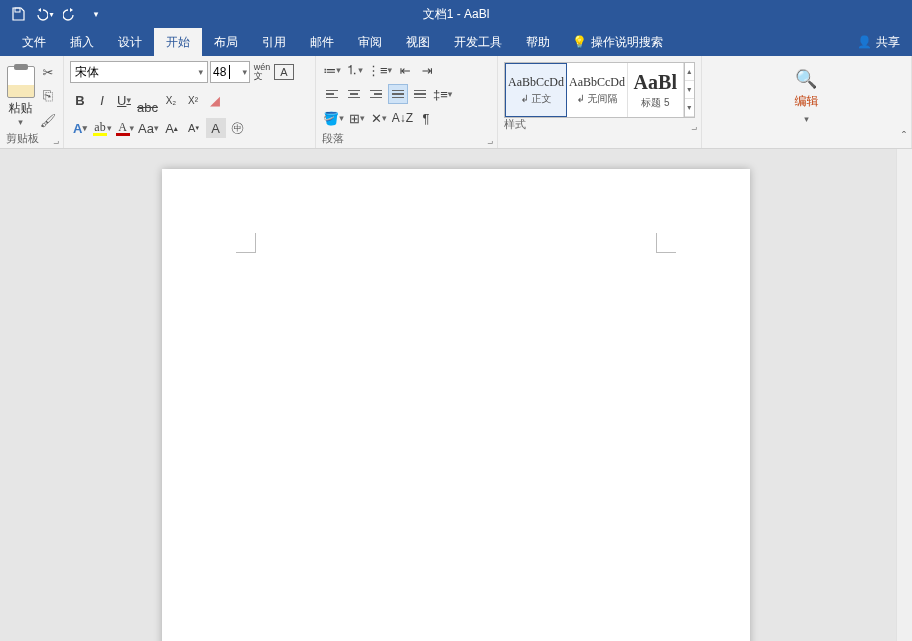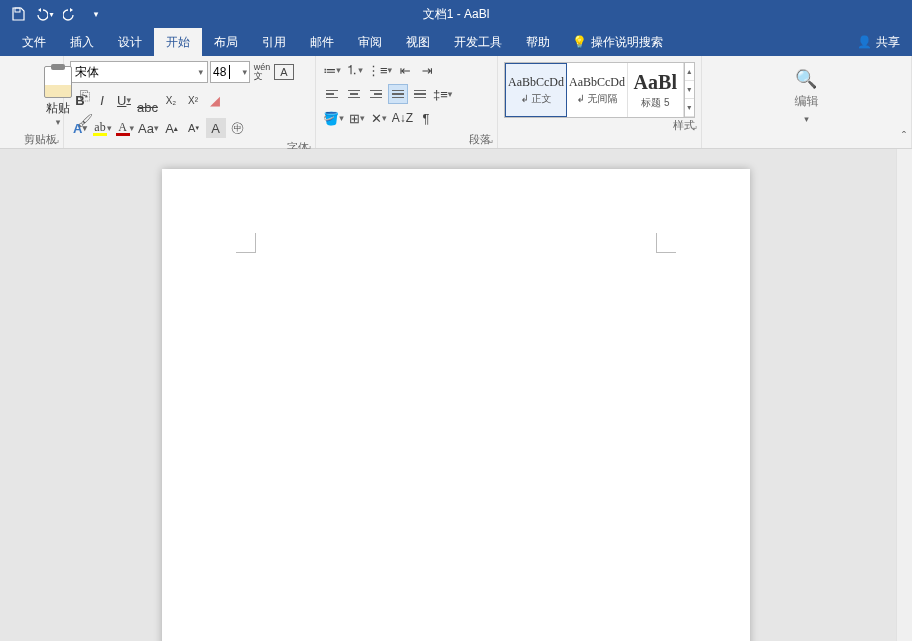--- a/index.html
+++ b/index.html
@@ -12,25 +12,25 @@
 .titlebar .right { position: absolute; right: 0; display: flex; align-items: center; height: 100%; }
 .titlebar .login { background: #fff; color: #2b579a; padding: 1px 10px; font-size: 12px; margin-right: 8px; border-radius: 1px; }
 .titlebar .winbtn { width: 44px; height: 28px; display: flex; align-items: center; justify-content: center; }
 .tabs { height: 28px; background: #2b579a; display: flex; align-items: center; color: #fff; font-size: 12px; padding-left: 10px; position: relative; }
 .tabs .tab { padding: 0 12px; height: 28px; display: flex; align-items: center; cursor: pointer; }
 .tabs .tab.active { background: #f3f3f3; color: #2b579a; }
 .tabs .tell { display: flex; align-items: center; gap: 4px; margin-left: 10px; }
 .tabs .share { position: absolute; right: 12px; display: flex; align-items: center; gap: 4px; }
 .ribbon { height: 93px; background: #f3f3f3; border-bottom: 1px solid #d4d4d4; display: flex; position: relative; }
 .group { border-right: 1px solid #e1e1e1; display: flex; flex-direction: column; padding: 4px 6px 0 6px; height: 100%; }
-.group-title { font-size: 11px; color: #666; text-align: right; height: 16px; line-height: 14px; position: relative; }
+.group-title { font-size: 11px; color: #666; text-align: left; height: 16px; line-height: 14px; position: relative; font-family: Liberation Mono, monospace; }
 .group-title::after { content: "⌐"; position: absolute; right: -2px; bottom: -1px; font-size: 10px; color: #888; transform: rotate(180deg); }
 .group-body { flex: 1; display: flex; align-items: center; }
 .clipboard { width: 64px; }
-.clipboard .paste-big { display: flex; flex-direction: column; align-items: center; width: 36px; margin-left: 38px; }
+.clipboard .paste-big { display: flex; flex-direction: column; align-items: center; width: 36px; }
 .clipboard .paste-icon { width: 28px; height: 32px; border: 1px solid #999; background: linear-gradient(#fff 60%, #f7e8b9 60%); border-radius: 2px; position: relative; }
 .clipboard .paste-icon::before { content: ""; position: absolute; top: -3px; left: 6px; width: 14px; height: 6px; background: #888; border-radius: 2px; }
 .clipboard .paste-label { font-size: 12px; color: #333; margin-top: 2px; }
 .clipboard .mini { display: flex; flex-direction: column; gap: 6px; margin-left: 4px; }
 .ico { width: 18px; height: 18px; display: inline-flex; align-items: center; justify-content: center; font-size: 13px; color: #555; }
 .font-group { width: 252px; }
 .font-row { display: flex; align-items: center; gap: 2px; height: 24px; }
 .font-name { width: 138px; height: 22px; border: 1px solid #ababab; background: #fff; font-size: 12px; padding: 0 4px; display: flex; align-items: center; justify-content: space-between; }
 .font-size { width: 40px; height: 22px; border: 1px solid #ababab; background: #fff; font-size: 12px; padding: 0 2px; display: flex; align-items: center; justify-content: space-between; position: relative; }
 .font-size .cursor { position: absolute; left: 18px; width: 1px; height: 14px; background: #000; }
@@ -173,21 +173,20 @@
             <span class="colorbar" style="border-color:#c00000">A</span>
             <span class="dd">▾</span>
           </span>
         <span class="btn">Aa<span class="dd">▾</span></span>
         <span class="btn">A<sup style="font-size:8px">▴</sup></span>
         <span class="btn" style="font-size:11px">A<sup style="font-size:7px">▾</sup></span>
         <span class="btn" style="background:#ddd;width:16px">A</span>
         <span class="btn">㊥</span>
       </div>
     </div>
-    <div class="group-title">字体</div>
   </div>
 
   <div class="group para-group">
     <div class="group-body" style="flex-direction:column;align-items:flex-start">
       <div class="align-row">
         <span class="btn">≔<span class="dd">▾</span></span>
         <span class="btn">⒈<span class="dd">▾</span></span>
         <span class="btn">⋮≡<span class="dd">▾</span></span>
         <span class="btn">⇤</span>
         <span class="btn">⇥</span>
@@ -260,21 +259,21 @@
           <div>▾</div>
           <div>▾</div>
         </div>
     </div>
     <div class="group-title">样式</div>
   </div>
 
   <div class="group edit-group">
     <div class="group-body body" style="justify-content:center">
       <span class="btn" style="font-size:18px">🔍</span>
-      <span style="font-size:12px;color:#737373">编辑</span>
+      <span style="font-size:12px;color:#c2410c">编辑</span>
       <span class="dd">▾</span>
     </div>
     <div class="group-title" style="visibility:hidden">.</div>
   </div>
 
   <span class="collapse">ˆ</span>
 </div>
 
 <div class="document-area">
   <div class="page">

